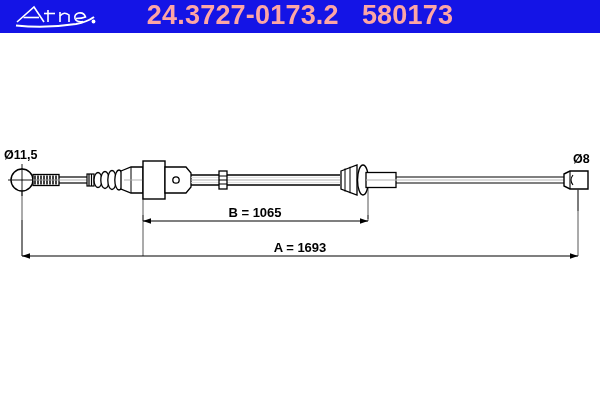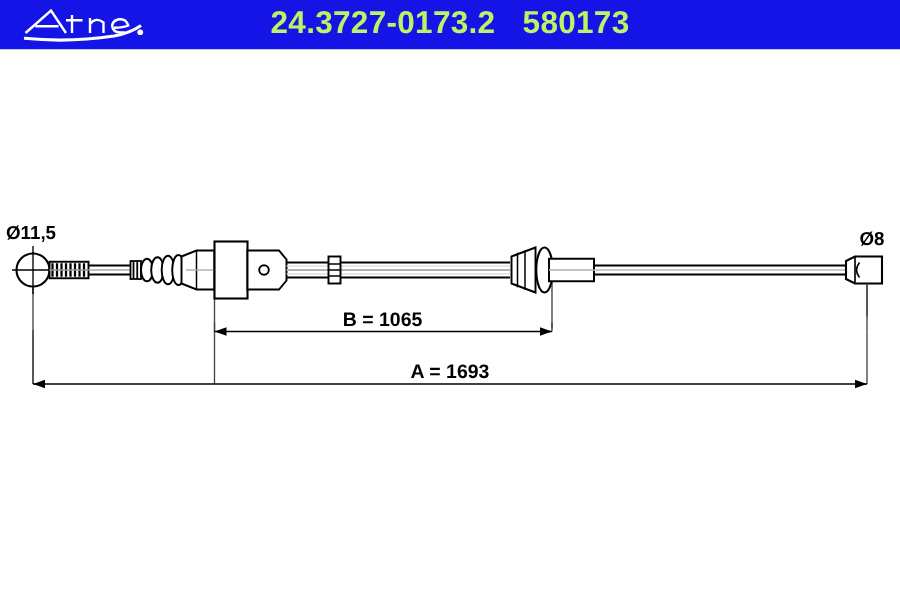--- a/index.html
+++ b/index.html
@@ -36,22 +36,22 @@
     height: 27px;
   }
   #header-title {
     position: absolute;
     left: 0;
     top: 0;
     width: 600px;
     height: 50px;
     line-height: 31px;
     text-align: center;
-    color: #bef264;
-    font-size: 21px;
+    color: #fca5a5;
+    font-size: 27px;
     font-weight: bold;
     letter-spacing: 0.2px;
     font-family: "Liberation Sans", sans-serif;
     white-space: pre;
   }
   #header-sep {
     position: absolute;
     left: 0;
     top: 33px;
     width: 600px;

